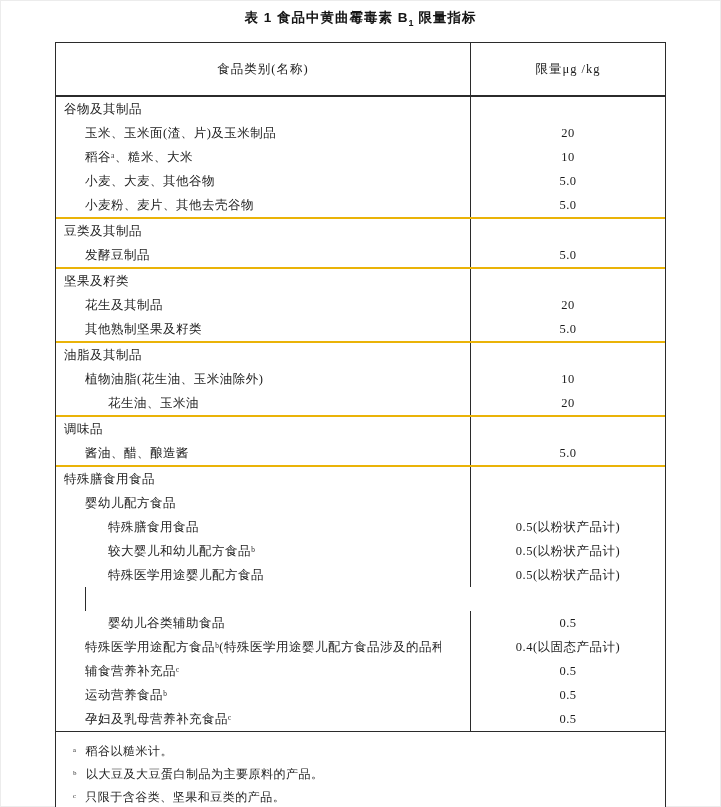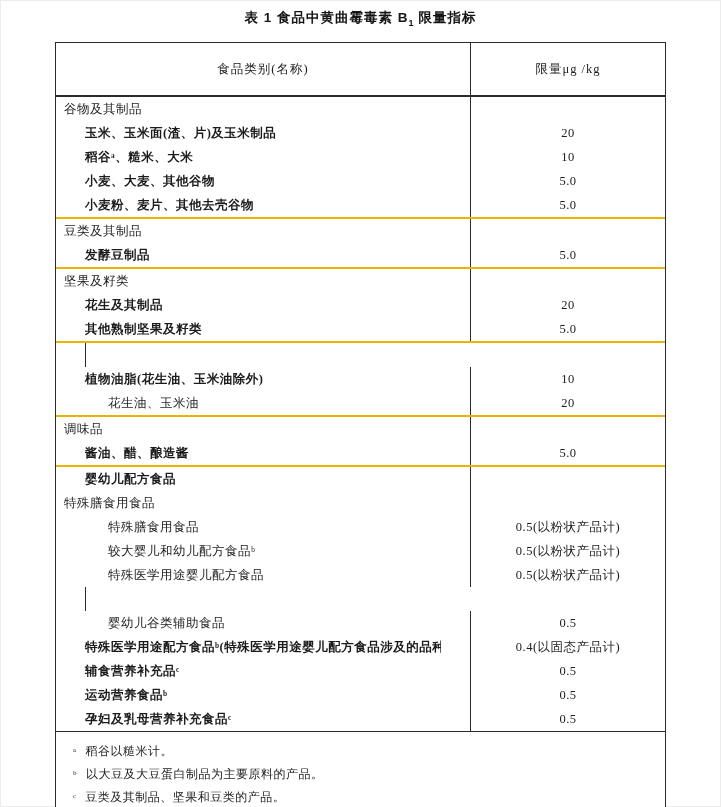--- a/index.html
+++ b/index.html
@@ -71,21 +71,21 @@
   .row .cell-label {
     flex: 1;
     display: flex;
     align-items: center;
     font-size: 12.5px;
     letter-spacing: 0.5px;
     white-space: nowrap;
     overflow: hidden;
   }
   .row .cell-label.ind0 { padding-left: 8px; }
-  .row .cell-label.ind1 { padding-left: 29px; font-weight: bold; }
+  .row .cell-label.ind1 { padding-left: 29px; }
   .row .cell-label.ind2 { padding-left: 52px; }
   .row .cell-value {
     width: 195px;
     border-left: 1px solid #2b2b2b;
     display: flex;
     align-items: center;
     justify-content: center;
     font-size: 12.5px;
     letter-spacing: 0.5px;
     margin-left: 29px;
@@ -169,20 +169,21 @@
             <div class="cell-label ind1">花生及其制品</div>
             <div class="cell-value">20</div>
           </div>
           <div class="row">
             <div class="cell-label ind1">其他熟制坚果及籽类</div>
             <div class="cell-value">5.0</div>
           </div>
         </div>
         <div class="block">
           <div class="row">
+            <div class="cell-label ind0">油脂及其制品</div>
             <div class="cell-value"></div>
           </div>
           <div class="row">
             <div class="cell-label ind1">植物油脂(花生油、玉米油除外)</div>
             <div class="cell-value">10</div>
           </div>
           <div class="row">
             <div class="cell-label ind2">花生油、玉米油</div>
             <div class="cell-value">20</div>
           </div>
@@ -192,25 +193,25 @@
             <div class="cell-label ind0">调味品</div>
             <div class="cell-value"></div>
           </div>
           <div class="row">
             <div class="cell-label ind1">酱油、醋、酿造酱</div>
             <div class="cell-value">5.0</div>
           </div>
         </div>
         <div class="block">
           <div class="row">
+            <div class="cell-label ind0">特殊膳食用食品</div>
+            <div class="cell-value"></div>
+          </div>
+          <div class="row">
             <div class="cell-label ind1">婴幼儿配方食品</div>
-            <div class="cell-value"></div>
-          </div>
-          <div class="row">
-            <div class="cell-label ind0">特殊膳食用食品</div>
             <div class="cell-value"></div>
           </div>
           <div class="row">
             <div class="cell-label ind2">特殊膳食用食品</div>
             <div class="cell-value">0.5(以粉状产品计)</div>
           </div>
           <div class="row">
             <div class="cell-label ind2">较大婴儿和幼儿配方食品ᵇ</div>
             <div class="cell-value">0.5(以粉状产品计)</div>
           </div>
@@ -248,18 +249,18 @@
         <div class="footnote-line">
           <span class="footnote-marker">ᵃ</span>
           <span>稻谷以糙米计。</span>
         </div>
         <div class="footnote-line">
           <span class="footnote-marker">ᵇ</span>
           <span>以大豆及大豆蛋白制品为主要原料的产品。</span>
         </div>
         <div class="footnote-line">
           <span class="footnote-marker">ᶜ</span>
-          <span>豆类及其制品、坚果和豆类的产品。</span>
+          <span>只限于含谷类、坚果和豆类的产品。</span>
         </div>
       </div>
 
   </div>
 </div>
 
 </body></html>

